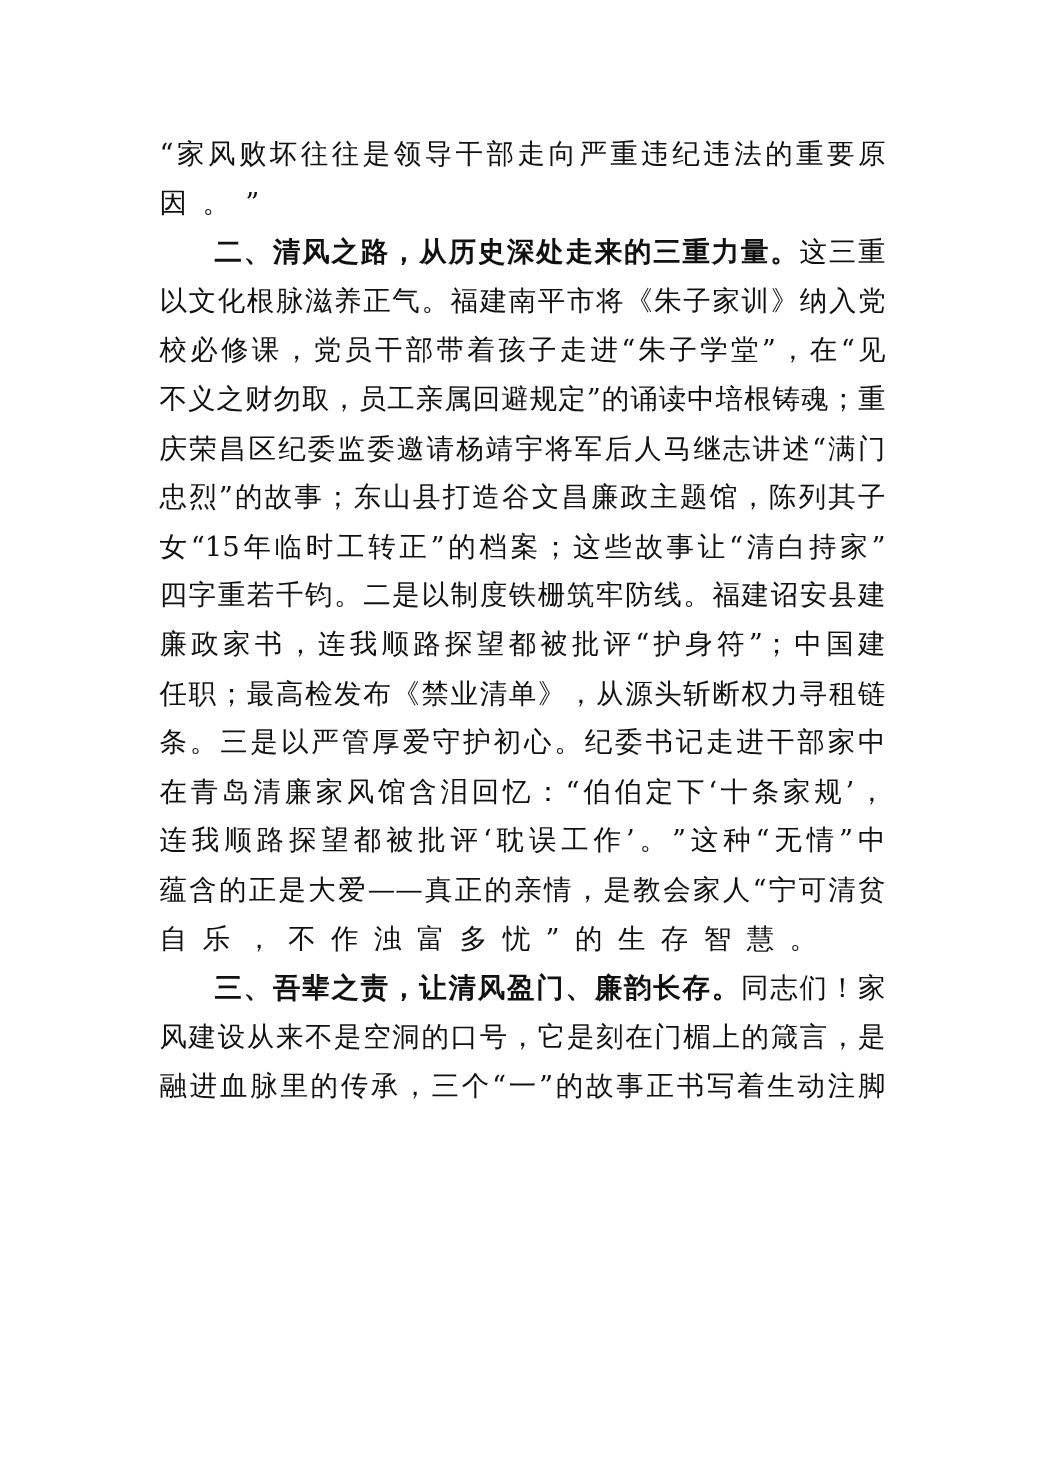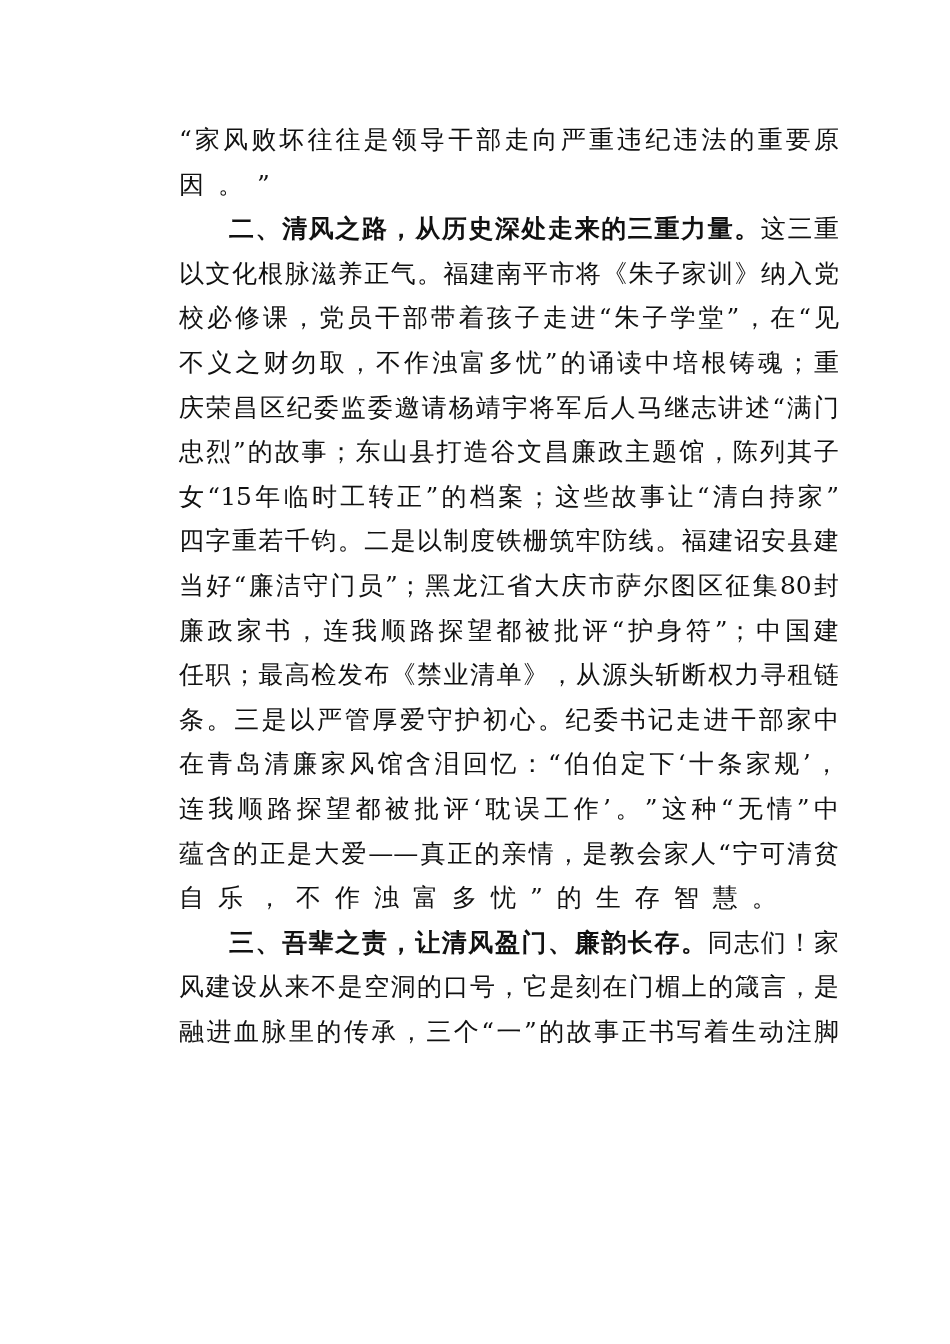--- a/index.html
+++ b/index.html
@@ -4,42 +4,41 @@
 <style>
   html, body { margin:0; padding:0; background:#ffffff; }
   body { width:950px; height:1344px; position:relative; overflow:hidden; }
   .page {
     position:absolute; left:145px; top:118px; width:660px;
     font-family: "DejaVu Serif", "Liberation Serif", serif;
     font-size:25px; line-height:44.6px; color:#111111;
   }
   .line {
     display:block; height:44.6px; white-space:nowrap;
-    text-align:justify; text-align-last:justify; width:660px;margin-left:34px;
+    text-align:justify; text-align-last:justify; width:660px;
   }
   .line.short { text-align-last:left; letter-spacing:14px; }
   .indent { padding-left:50px; width:610px; }
   .bold { font-weight:bold; font-family: Liberation Serif, serif; }
 </style>
 </head>
 <body>
 
 <div class="page">
   <span class="line">“家风败坏往往是领导干部走向严重违纪违法的重要原</span>
   <span class="line short">因。”</span>
 
   <span class="line indent"><span class="bold">二、清风之路，从历史深处走来的三重力量。</span><span>这三重</span></span>
   <span class="line">以文化根脉滋养正气。福建南平市将《朱子家训》纳入党</span>
   <span class="line">校必修课，党员干部带着孩子走进“朱子学堂”，在“见</span>
-  <span class="line">不义之财勿取，不作浊富多忧”的诵读中培根铸魂；重</span>
+  <span class="line">不义之财勿取，员工亲属回避规定”的诵读中培根铸魂；重</span>
   <span class="line">庆荣昌区纪委监委邀请杨靖宇将军后人马继志讲述“满门</span>
   <span class="line">忠烈”的故事；东山县打造谷文昌廉政主题馆，陈列其子</span>
   <span class="line">女“15年临时工转正”的档案；这些故事让“清白持家”</span>
   <span class="line">四字重若千钧。二是以制度铁栅筑牢防线。福建诏安县建</span>
-  <span class="line">当好“廉洁守门员”；黑龙江省大庆市萨尔图区征集80封</span>
   <span class="line">廉政家书，连我顺路探望都被批评“护身符”；中国建</span>
   <span class="line">任职；最高检发布《禁业清单》，从源头斩断权力寻租链</span>
   <span class="line">条。三是以严管厚爱守护初心。纪委书记走进干部家中</span>
   <span class="line">在青岛清廉家风馆含泪回忆：“伯伯定下‘十条家规’，</span>
   <span class="line">连我顺路探望都被批评‘耽误工作’。”这种“无情”中</span>
   <span class="line">蕴含的正是大爱——真正的亲情，是教会家人“宁可清贫</span>
   <span class="line short">自乐，不作浊富多忧”的生存智慧。</span>
 
   <span class="line indent"><span class="bold">三、吾辈之责，让清风盈门、廉韵长存。</span><span>同志们！家</span></span>
   <span class="line">风建设从来不是空洞的口号，它是刻在门楣上的箴言，是</span>

